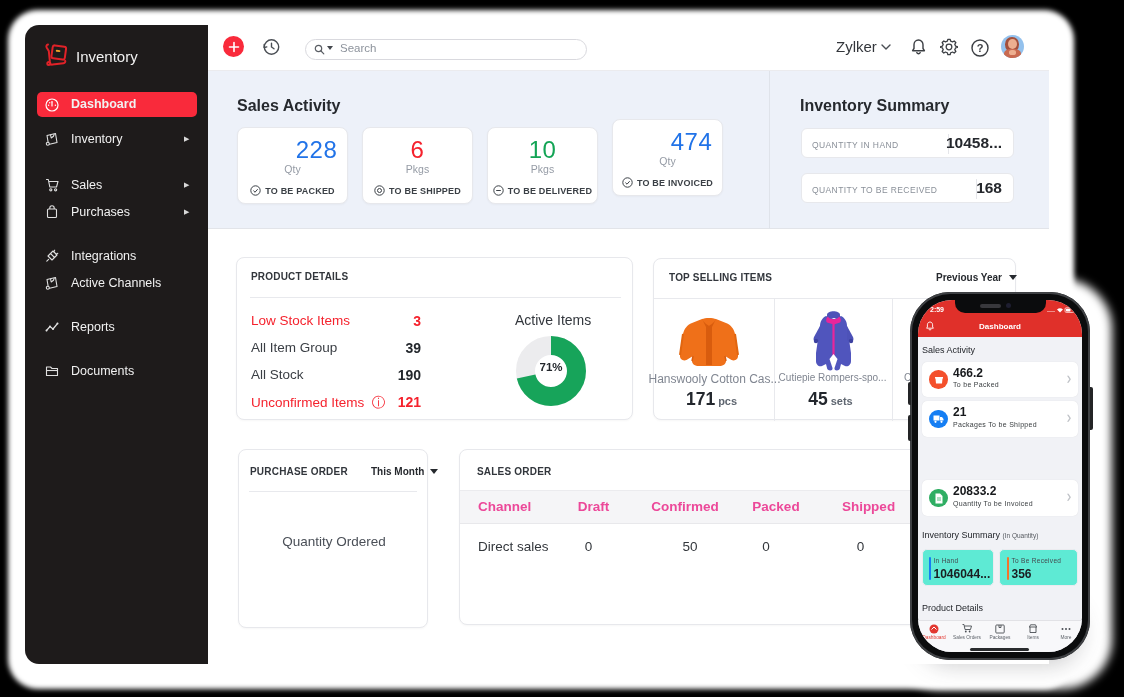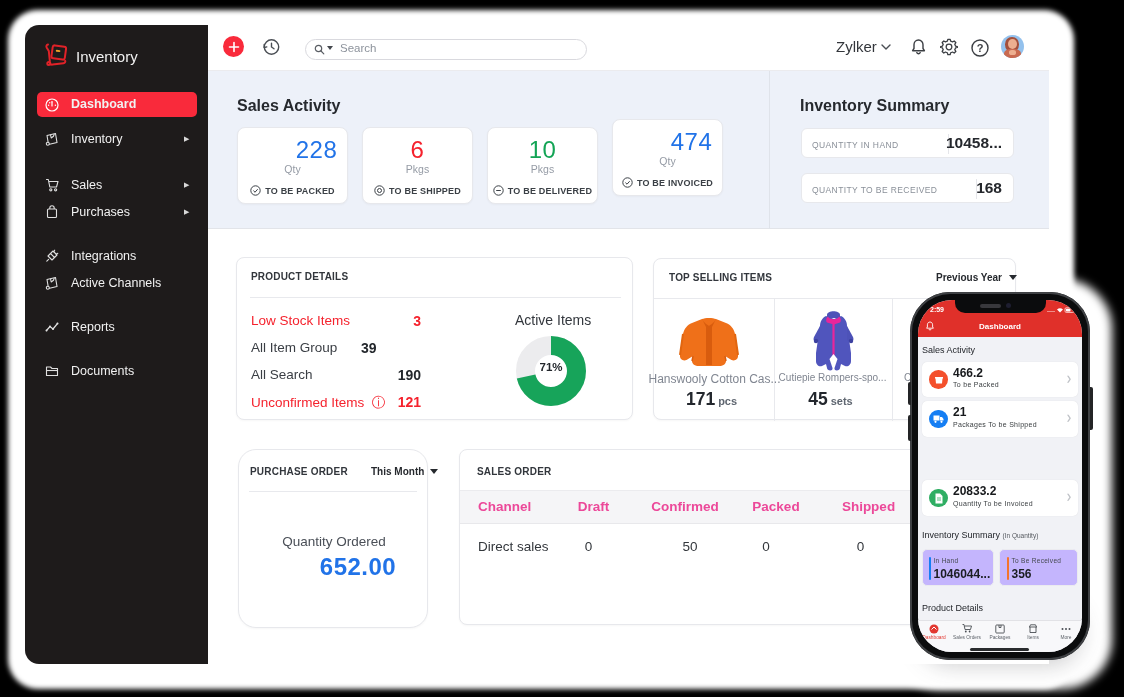--- a/index.html
+++ b/index.html
@@ -45,21 +45,21 @@
 .td { position:absolute; font-size:13.5px; color:#33373c; white-space:nowrap; }
 
 #phoneshadow { left:918px; top:600px; width:164px; height:66px; background:rgba(40,40,45,0.22); border-radius:40px; filter:blur(11px); }
 #phone { left:910px; top:292px; width:180px; height:368px; background:#0b0c0d; border-radius:40px; box-shadow: inset 0 0 0 2px #3f4144; }
 #screen { left:8px; top:8px; width:164px; height:352px; background:#f1f2f6; border-radius:34px; overflow:hidden; }
 .prow { position:absolute; left:4px; width:156px; height:35.5px; background:#fff; border-radius:5px; box-shadow:0 0 1px rgba(0,0,0,0.12); }
 .picon { position:absolute; left:7px; top:8.5px; width:18.6px; height:18.6px; border-radius:50%; }
 .pnum { position:absolute; left:31px; top:4px; font-size:12px; font-weight:bold; color:#17191c; }
 .plabel { position:absolute; left:31px; top:19.5px; font-size:7px; color:#3c4043; letter-spacing:0.3px; white-space:nowrap; }
 .pchev { position:absolute; left:144px; top:13px; color:#c0c3c8; font-size:7px; }
-.mini { position:absolute; top:249px; height:37px; background:#c4b5fd; border:1px solid #ebebef; border-radius:5px; }
+.mini { position:absolute; top:249px; height:37px; background:#5eead4; border:1px solid #ebebef; border-radius:5px; }
 .minibar { position:absolute; top:7px; width:2.5px; height:23px; border-radius:2px; }
 .minilab { position:absolute; font-size:6.5px; color:#44484e; white-space:nowrap; letter-spacing:0.3px; }
 .minival { position:absolute; font-size:12px; font-weight:bold; color:#1b1e22; white-space:nowrap; }
 .navlab { position:absolute; font-size:4.8px; color:#5f646b; text-align:center; white-space:nowrap; }
 </style>
 </head>
 <body>
 <div id="stage">
   <div id="glow" class="abs"></div>
   <div id="phoneglow" class="abs"></div>
@@ -246,22 +246,22 @@
         <div class="inv-sep" style="left:174px;"></div>
         <div class="inv-val">168</div>
       </div>
 
       <div class="card" style="left:28px; top:186px; width:397px; height:163px;">
         <div class="ctitle" style="left:14px; top:13px;">PRODUCT DETAILS</div>
         <div class="divider" style="left:13px; top:39px; width:371px;"></div>
         <div class="pd-label red" style="top:55px;">Low Stock Items</div>
           <div class="pd-val red" style="left:124px; top:55px; width:60px; text-align:right;">3</div>
         <div class="pd-label" style="top:82px;">All Item Group</div>
-          <div class="pd-val" style="left:124px; top:82px; width:60px; ">39</div>
-        <div class="pd-label" style="top:109px;">All Search</div>
+          <div class="pd-val" style="left:124px; top:82px; width:60px; text-align:right;">39</div>
+        <div class="pd-label" style="top:109px;">All Stock</div>
           <div class="pd-val" style="left:124px; top:109px; width:60px; text-align:right;">190</div>
         <div class="pd-label red" style="top:136px;">Unconfirmed Items&nbsp;&nbsp;ⓘ</div>
           <div class="pd-val red" style="left:124px; top:136px; width:60px; text-align:right;">121</div>
         <div class="abs nw" style="left:278px; top:54px; font-size:14px; color:#33373d;">Active Items</div>
         <svg class="abs" style="left:279px; top:78px;" width="70" height="70" viewBox="0 0 70 70">
           <circle cx="35" cy="35" r="25.5" fill="none" stroke="#ececee" stroke-width="19"></circle>
           <circle cx="35" cy="35" r="25.5" fill="none" stroke="#17a45a" stroke-width="19" stroke-dasharray="113.76 160.22" transform="rotate(-90 35 35)"></circle>
         </svg>
         <div class="abs" style="left:298px; top:103px; width:32px; text-align:center; font-size:11.5px; font-weight:bold; color:#23272c;">71%</div>
       </div>
@@ -303,28 +303,27 @@
         <div class="abs" style="left:178px; top:113px; width:1px; display:flex; justify-content:center;">
             <span style="white-space:nowrap; font-size:10px; color:#808691;">Cutiepie Rompers-spo...</span>
           </div>
         <div class="abs" style="left:176px; top:130px; width:1px; display:flex; justify-content:center; align-items:baseline;">
             <span style="font-size:17.5px; font-weight:bold; color:#23272d;">45</span>
             <span style="font-size:11px; font-weight:bold; color:#5f6670; margin-left:3px;">sets</span>
           </div>
         <div class="abs nw" style="left:250px; top:113px; font-size:10px; color:#808691;">Cutiepie Rompers-spo...</div>
       </div>
 
-      <div class="card" style="left:30px; top:378px; width:190px; height:179px;border-radius:18px;">
+      <div class="card" style="left:30px; top:378px; width:190px; height:179px;">
         <div class="ctitle" style="left:11px; top:16px;">PURCHASE ORDER</div>
         <div class="abs nw" style="left:132px; top:16px; font-size:10px; font-weight:bold; color:#26292e;">This Month
           <span style="display:inline-block; width:0; height:0; border-left:4px solid transparent; border-right:4px solid transparent; border-top:5px solid #26292e; margin-left:3px; vertical-align:1px;"></span>
         </div>
         <div class="divider" style="left:10px; top:41px; width:168px;"></div>
         <div class="abs nw" style="left:0; top:84px; width:190px; text-align:center; font-size:13.5px; color:#4a4f57;">Quantity Ordered</div>
-        <div class="abs nw blue" style="left:0; top:102.5px; width:190px; text-align:center; font-size:24px; font-weight:bold; letter-spacing:0.5px;">652.00</div>
       </div>
 
       <div class="card" style="left:251px; top:378px; width:557px; height:176px;">
         <div class="ctitle" style="left:17px; top:16px;">SALES ORDER</div>
         <div class="abs" style="left:0; top:40px; width:557px; height:34px; background:#f5f5f7; border-top:1px solid #ebebee; border-bottom:1px solid #e8e8eb;"></div>
         <div class="th" style="left:18px; top:49px;">Channel</div>
         <div class="th" style="left:111px; top:49px; width:45px; text-align:center;">Draft</div>
         <div class="th" style="left:180px; top:49px; width:90px; text-align:center;">Confirmed</div>
         <div class="th" style="left:281px; top:49px; width:70px; text-align:center;">Packed</div>
         <div class="th" style="left:371px; top:49px; width:75px; text-align:center;">Shipped</div>

